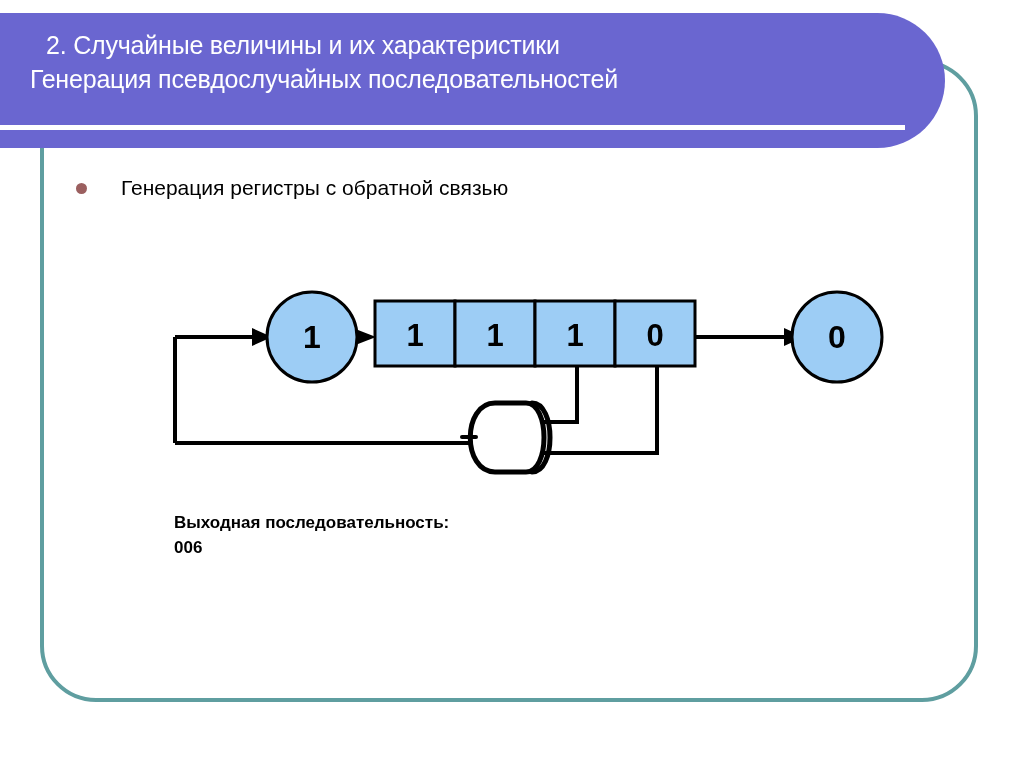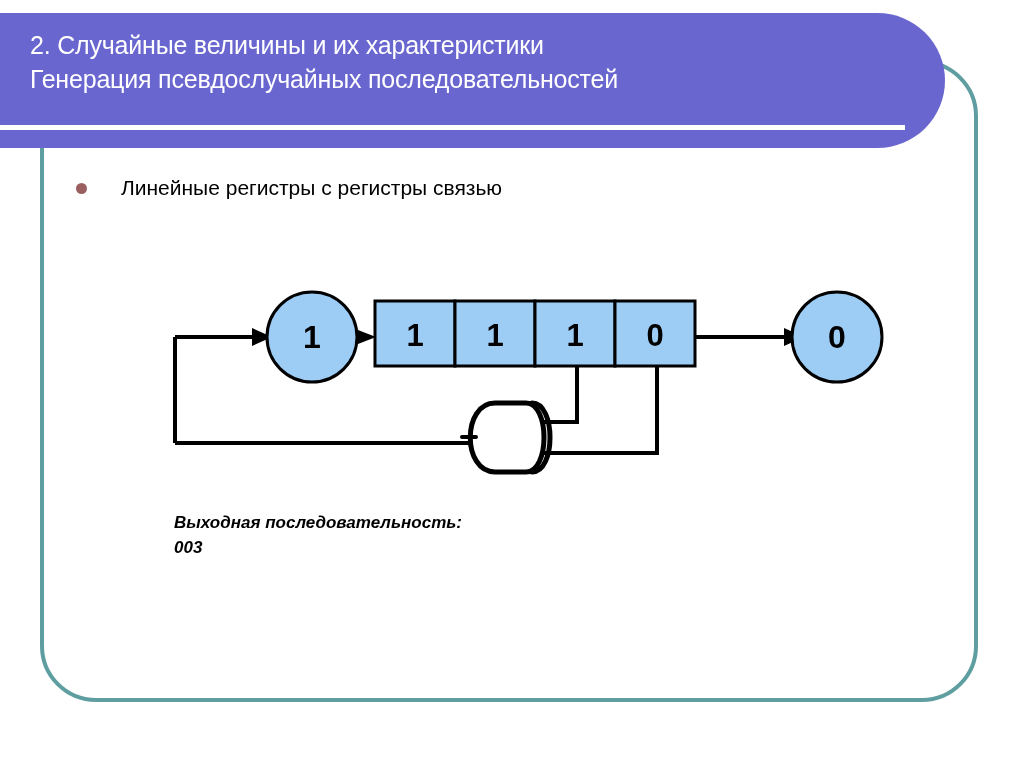--- a/index.html
+++ b/index.html
@@ -60,20 +60,21 @@
     width: 880px;
     z-index: 7;
   }
   .title-line-1 {
     color: #ffffff;
     font-size: 25px;
     font-weight: normal;
     line-height: 34px;
     letter-spacing: -0.2px;
     white-space: nowrap;
+    margin-left: 16px;
   }
   .title-line-2 {
     color: #ffffff;
     font-size: 25px;
     font-weight: normal;
     line-height: 34px;
     letter-spacing: -0.2px;
     white-space: nowrap;
   }
   #title-underline {
@@ -125,40 +126,39 @@
     left: 174px;
     top: 510px;
     z-index: 3;
   }
   .caption-line {
     font-size: 17px;
     font-weight: bold;
     color: #000000;
     line-height: 25px;
     white-space: nowrap;
-    font-style: italic;
   }
 </style>
 </head>
 <body>
 
 <div id="title-banner-mask"></div>
 <div id="title-banner"></div>
 <div id="title-underline"></div>
 
 <div id="title-text-wrap">
   <div class="title-line-1">2. Случайные величины и их характеристики</div>
   <div class="title-line-2">Генерация псевдослучайных последовательностей</div>
 </div>
 
 <div id="slide-frame"></div>
 
 <div id="bullet-row">
   <span id="bullet-dot"></span>
-  <span id="bullet-label">Линейные регистры с регистры связью</span>
+  <span id="bullet-label">Генерация регистры с обратной связью</span>
 </div>
 
 <div id="diagram">
   <svg width="780" height="220" viewBox="0 0 780 220">
 
     <g fill="none" stroke="#000000" stroke-width="4" stroke-linecap="butt" stroke-linejoin="miter">
       <path d="M 35 62 L 35 168"></path>
       <path d="M 35 168 L 336 168"></path>
       <path d="M 35 62 L 112 62"></path>
     </g>
@@ -204,14 +204,14 @@
 
       <path d="M 392 128 C 416 128 416 197 392 197" fill="none" stroke="#000000" stroke-width="5"></path>
 
       <line x1="322" y1="162" x2="336" y2="162" stroke="#000000" stroke-width="4"></line>
     </g>
   </svg>
 </div>
 
 <div id="output-caption">
   <div class="caption-line">Выходная последовательность:</div>
-  <div class="caption-line">003</div>
+  <div class="caption-line">006</div>
 </div>
 
 </body></html>

